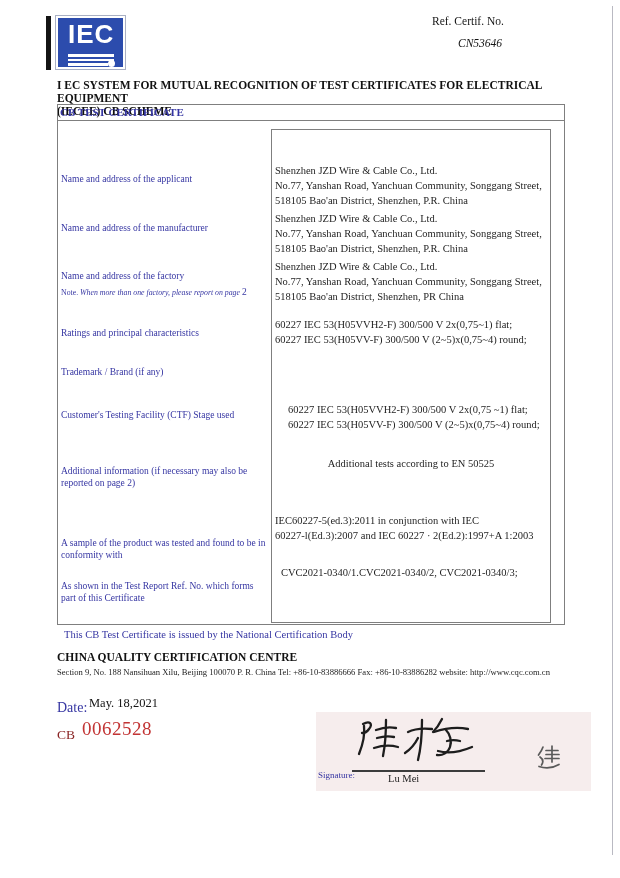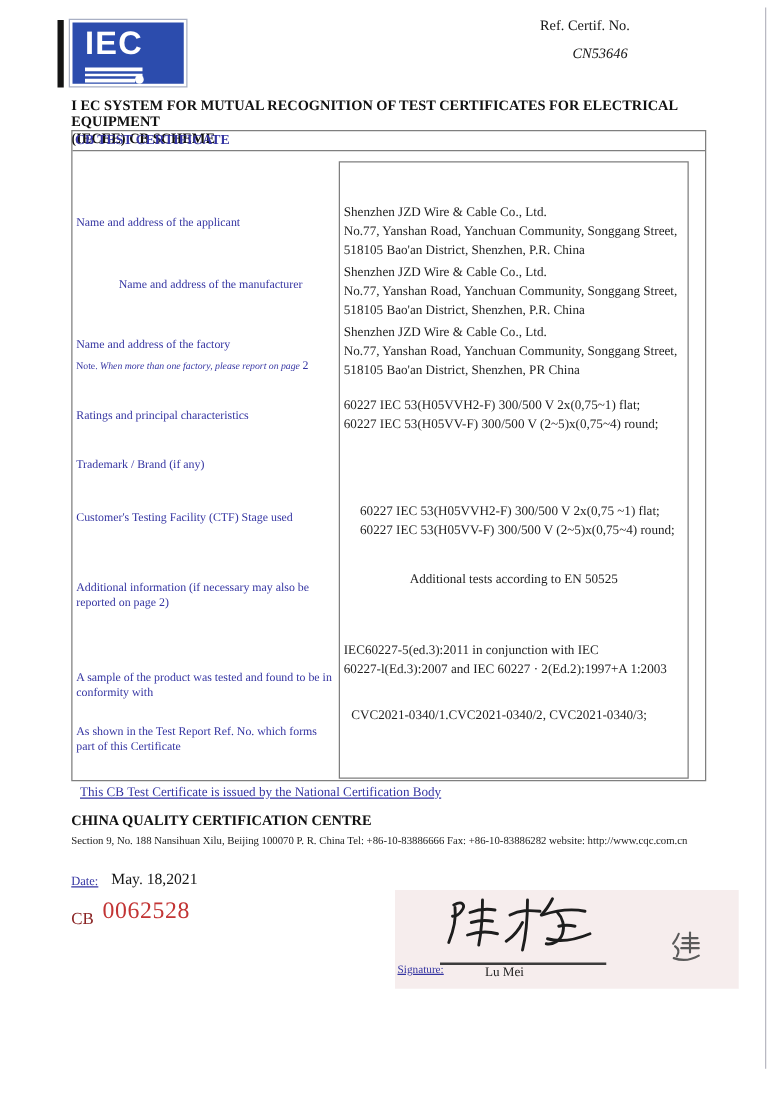--- a/index.html
+++ b/index.html
@@ -3,33 +3,33 @@
 <meta charset="utf-8">
 <style>
   html,body{margin:0;padding:0;background:#ffffff;}
   #page{position:relative;width:620px;height:878px;background:#fff;overflow:hidden;
         font-family:"Liberation Serif","DejaVu Serif",serif;color:#1e1e1e;}
   .abs{position:absolute;}
   .lbl{position:absolute;left:61px;width:208px;font-size:9.5px;line-height:11.5px;color:#3535a2;}
   .val{position:absolute;left:275px;width:272px;font-size:10.5px;line-height:15.2px;color:#1e1e1e;white-space:pre-line;}
   .prewrap{white-space:pre-line;}
   .box{position:absolute;border:1px solid #7f7f7f;box-sizing:border-box;}
-  .blue{color:#3535a2;text-decoration:underline;}
+  .blue{color:#3535a2;}
   svg{display:block;}
 </style>
 </head>
 <body>
 
 <div id="page">
 
   <div class="abs" style="left:612px;top:6px;width:1px;height:849px;background:#b9b9c2;"></div>
 
   <div class="abs" style="left:46px;top:16px;width:5px;height:54px;background:#141414;"></div>
 
-  <div class="abs" style="left:55px;top:15px;width:95px;height:55px;background:#fff;border:1px solid #a9b0c4;padding:2px;box-sizing:border-box;">
+  <div class="abs" style="left:55px;top:15px;width:71px;height:55px;background:#fff;border:1px solid #a9b0c4;padding:2px;box-sizing:border-box;">
     <div style="position:relative;width:100%;height:100%;background:#2c4cad;">
       <div style="position:absolute;left:10px;top:1px;color:#fff;font-family:'Liberation Sans','DejaVu Sans',sans-serif;font-weight:bold;font-size:26px;letter-spacing:1px;">IEC</div>
       <div style="position:absolute;left:10px;top:36px;width:46px;height:2.5px;background:#fff;"></div>
       <div style="position:absolute;left:10px;top:40.5px;width:46px;height:2.5px;background:#fff;"></div>
       <div style="position:absolute;left:10px;top:45px;width:40px;height:2.5px;background:#fff;"></div>
       <div style="position:absolute;left:50px;top:42px;width:7px;height:7px;border-radius:50%;background:#fff;"></div>
     </div>
   </div>
 
   <div class="abs" style="left:432px;top:15px;font-size:11.5px;color:#151515;">Ref. Certif. No.</div>
@@ -38,21 +38,21 @@
   <div class="abs prewrap" style="left:57px;top:79px;width:515px;font-size:11.5px;line-height:13px;font-weight:bold;color:#111;">I EC SYSTEM FOR MUTUAL RECOGNITION OF TEST CERTIFICATES FOR ELECTRICAL EQUIPMENT
 (IECEE) CB SCHEME</div>
 
   <div class="box" style="left:57px;top:104px;width:508px;height:521px;"></div>
   <div class="abs" style="left:58px;top:105px;width:506px;height:16px;border-bottom:1px solid #7f7f7f;box-sizing:border-box;">
     <span style="position:absolute;left:2px;top:1px;font-size:11px;font-weight:bold;color:#3535a2;">CB TEST CERTIFICATE</span>
   </div>
   <div class="box" style="left:271px;top:129px;width:280px;height:494px;"></div>
 
   <div class="lbl" style="top:174px;">Name and address of the applicant</div>
-  <div class="lbl" style="top:223px;margin-left:34px;">Name and address of the manufacturer</div>
+  <div class="lbl" style="top:223px;">Name and address of the manufacturer</div>
   <div class="lbl" style="top:271px;">Name and address of the factory</div>
   <div class="lbl" style="top:287px;font-size:7.8px;">
     <span>Note.</span>
     <span style="font-style:italic;">When more than one factory, please report on page</span>
     <span style="font-size:9.5px;">2</span>
   </div>
   <div class="lbl" style="top:328px;">Ratings and principal characteristics</div>
   <div class="lbl" style="top:367px;">Trademark / Brand (if any)</div>
   <div class="lbl" style="top:410px;">Customer's Testing Facility (CTF) Stage used</div>
   <div class="lbl" style="top:466px;">Additional information (if necessary may also be reported on page 2)</div>
@@ -75,21 +75,21 @@
   <div class="val" style="top:456px;text-align:center;">Additional tests according to EN 50525</div>
   <div class="val" style="top:513px;">IEC60227-5(ed.3):2011 in conjunction with IEC
 60227-l(Ed.3):2007 and IEC 60227 · 2(Ed.2):1997+A 1:2003</div>
   <div class="val" style="top:565px;left:281px;">CVC2021-0340/1.CVC2021-0340/2, CVC2021-0340/3;</div>
 
   <div class="abs blue" style="left:64px;top:629px;font-size:10.5px;">This CB Test Certificate is issued by the National Certification Body</div>
 
   <div class="abs" style="left:57px;top:651px;font-size:11.5px;font-weight:bold;color:#111;">CHINA QUALITY CERTIFICATION CENTRE</div>
   <div class="abs" style="left:57px;top:667px;width:540px;font-size:8.6px;color:#222;">Section 9, No. 188 Nansihuan Xilu, Beijing 100070 P. R. China Tel: +86-10-83886666 Fax: +86-10-83886282 website: http://www.cqc.com.cn</div>
 
-  <div class="abs blue" style="left:57px;top:700px;font-size:10px;">Date:</div>
+  <div class="abs blue" style="left:57px;top:700px;font-size:14px;">Date:</div>
   <div class="abs" style="left:89px;top:696px;font-size:12.5px;color:#151515;">May. 18,2021</div>
 
   <div class="abs" style="left:57px;top:727px;font-size:13.5px;color:#8a2424;">CB</div>
   <div class="abs" style="left:82px;top:718px;font-size:19px;color:#c23434;letter-spacing:0.5px;">0062528</div>
 
   <div class="abs" style="left:316px;top:712px;width:275px;height:79px;background:rgba(236,214,214,0.45);"></div>
 
 
   <div class="abs" style="left:536px;top:744px;width:26px;height:26px;" title="建">
     <svg width="26" height="26" viewBox="0 0 26 26" fill="none" stroke="#5a5a5a" stroke-width="1.7" stroke-linecap="round">

